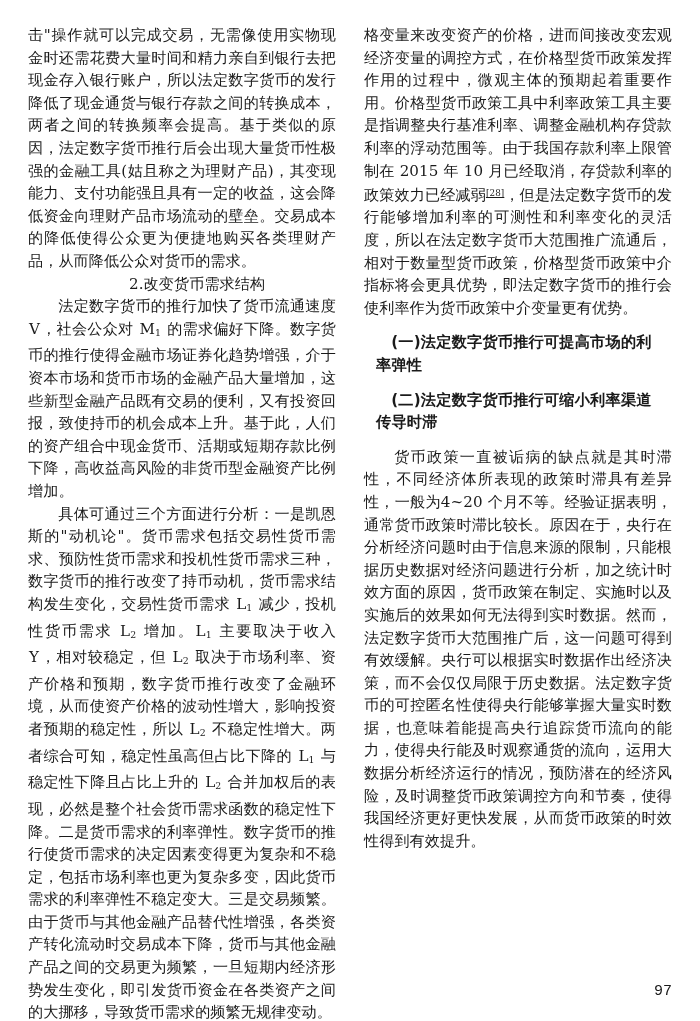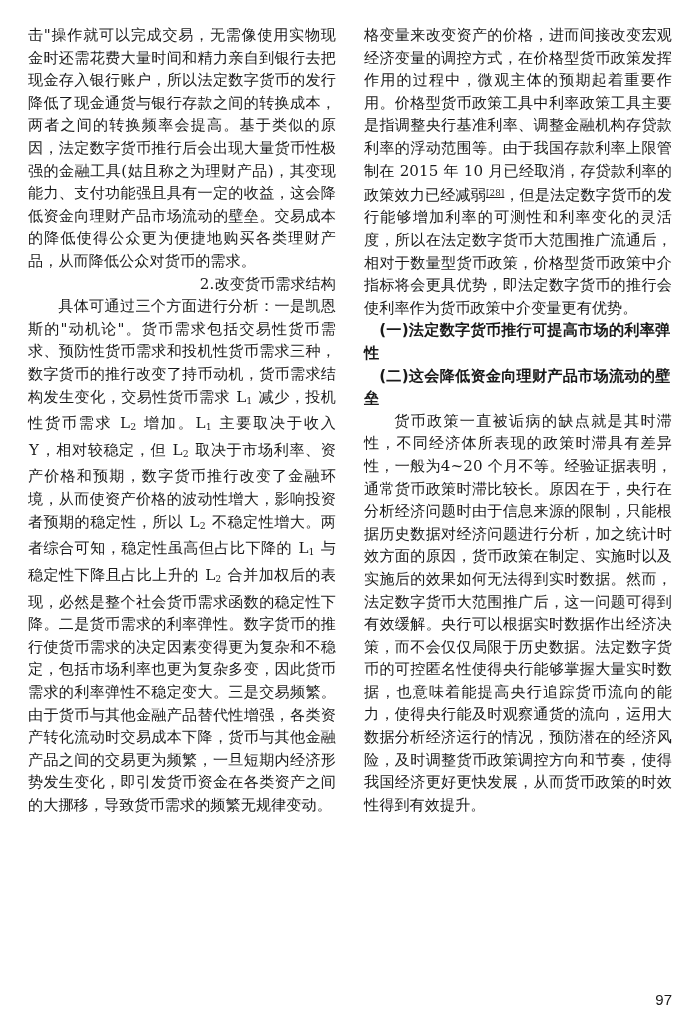--- a/index.html
+++ b/index.html
@@ -44,42 +44,42 @@
     word-break: break-all;
   }
   p.para.noindent {
     text-indent: 0;
   }
   p.numbered {
     margin: 0;
     font-size: 15.1px;
     line-height: 22.6px;
     text-indent: 2em;
-    text-align: right;
+    text-align: center;
     letter-spacing: 0.1px;
     word-break: break-all;
   }
   h3.sub-heading {
-    margin: 0;
+    margin: 12px;
     font-size: 15.2px;
     line-height: 22.6px;
     font-weight: bold;
     text-indent: 1em;
     text-align: left;
     letter-spacing: 0.2px;
     font-family: "DejaVu Sans", "Liberation Sans", sans-serif;
     word-break: break-all;
   }
   .page-number {
     position: absolute;
     right: 28px;
-    bottom: 12px;
+    bottom: 20px;
     font-size: 15px;
     line-height: 18px;
-    font-family: Liberation Sans, sans-serif;
+    font-family: Liberation Mono, monospace;
     color: #1a1a1a;
   }
   sub {
     font-size: 0.62em;
     vertical-align: -0.22em;
   }
   sup.cite {
     font-size: 0.58em;
     vertical-align: 0.42em;
     text-decoration: underline;
@@ -94,34 +94,35 @@
 
 <div class="page">
   <div class="columns">
 
     <div class="col">
 
       <p class="para noindent">击"操作就可以完成交易，无需像使用实物现金时还需花费大量时间和精力亲自到银行去把现金存入银行账户，所以法定数字货币的发行降低了现金通货与银行存款之间的转换成本，两者之间的转换频率会提高。基于类似的原因，法定数字货币推行后会出现大量货币性极强的金融工具(姑且称之为理财产品)，其变现能力、支付功能强且具有一定的收益，这会降低资金向理财产品市场流动的壁垒。交易成本的降低使得公众更为便捷地购买各类理财产品，从而降低公众对货币的需求。</p>
 
       <p class="numbered">2.改变货币需求结构</p>
 
+      <p class="para">法定数字货币的推行加快了货币流通速度 <span class="latin">V</span>，社会公众对 <span class="latin">M<sub>1</sub></span> 的需求偏好下降。数字货币的推行使得金融市场证券化趋势增强，介于资本市场和货币市场的金融产品大量增加，这些新型金融产品既有交易的便利，又有投资回报，致使持币的机会成本上升。基于此，人们的资产组合中现金货币、活期或短期存款比例下降，高收益高风险的非货币型金融资产比例增加。</p>
 
 
       <p class="para">具体可通过三个方面进行分析：一是凯恩斯的"动机论"。货币需求包括交易性货币需求、预防性货币需求和投机性货币需求三种，数字货币的推行改变了持币动机，货币需求结构发生变化，交易性货币需求 <span class="latin">L<sub>1</sub></span> 减少，投机性货币需求 <span class="latin">L<sub>2</sub></span> 增加。<span class="latin">L<sub>1</sub></span> 主要取决于收入 <span class="latin">Y</span>，相对较稳定，但 <span class="latin">L<sub>2</sub></span> 取决于市场利率、资产价格和预期，数字货币推行改变了金融环境，从而使资产价格的波动性增大，影响投资者预期的稳定性，所以 <span class="latin">L<sub>2</sub></span> 不稳定性增大。两者综合可知，稳定性虽高但占比下降的 <span class="latin">L<sub>1</sub></span> 与稳定性下降且占比上升的 <span class="latin">L<sub>2</sub></span> 合并加权后的表现，必然是整个社会货币需求函数的稳定性下降。二是货币需求的利率弹性。数字货币的推行使货币需求的决定因素变得更为复杂和不稳定，包括市场利率也更为复杂多变，因此货币需求的利率弹性不稳定变大。三是交易频繁。由于货币与其他金融产品替代性增强，各类资产转化流动时交易成本下降，货币与其他金融产品之间的交易更为频繁，一旦短期内经济形势发生变化，即引发货币资金在各类资产之间的大挪移，导致货币需求的频繁无规律变动。</p>
 
     </div>
 
     <div class="col">
 
       <p class="para noindent">格变量来改变资产的价格，进而间接改变宏观经济变量的调控方式，在价格型货币政策发挥作用的过程中，微观主体的预期起着重要作用。价格型货币政策工具中利率政策工具主要是指调整央行基准利率、调整金融机构存贷款利率的浮动范围等。由于我国存款利率上限管制在 2015 年 10 月已经取消，存贷款利率的政策效力已经减弱<sup class="cite">[28]</sup>，但是法定数字货币的发行能够增加利率的可测性和利率变化的灵活度，所以在法定数字货币大范围推广流通后，相对于数量型货币政策，价格型货币政策中介指标将会更具优势，即法定数字货币的推行会使利率作为货币政策中介变量更有优势。</p>
 
       <h3 class="sub-heading">(一)法定数字货币推行可提高市场的利率弹性</h3>
 
 
-      <h3 class="sub-heading">(二)这会降低资金向理财产品市场流动的壁垒</h3>
+      <h3 class="sub-heading">(二)法定数字货币推行可缩小利率渠道传导时滞</h3>
 
       <p class="para">货币政策一直被诟病的缺点就是其时滞性，不同经济体所表现的政策时滞具有差异性，一般为4~20 个月不等。经验证据表明，通常货币政策时滞比较长。原因在于，央行在分析经济问题时由于信息来源的限制，只能根据历史数据对经济问题进行分析，加之统计时效方面的原因，货币政策在制定、实施时以及实施后的效果如何无法得到实时数据。然而，法定数字货币大范围推广后，这一问题可得到有效缓解。央行可以根据实时数据作出经济决策，而不会仅仅局限于历史数据。法定数字货币的可控匿名性使得央行能够掌握大量实时数据，也意味着能提高央行追踪货币流向的能力，使得央行能及时观察通货的流向，运用大数据分析经济运行的情况，预防潜在的经济风险，及时调整货币政策调控方向和节奏，使得我国经济更好更快发展，从而货币政策的时效性得到有效提升。</p>
 
     </div>
 
   </div>
 
   <div class="page-number">97</div>
 </div>
 

